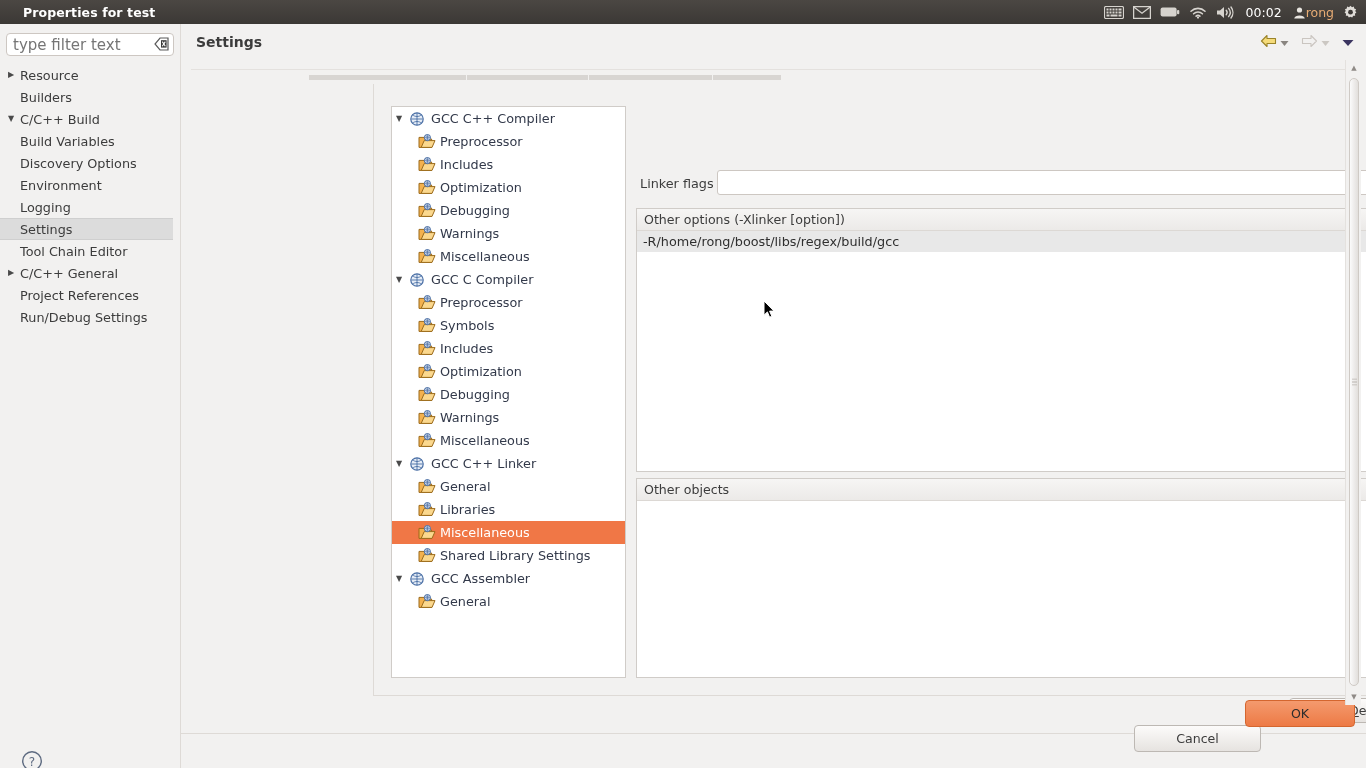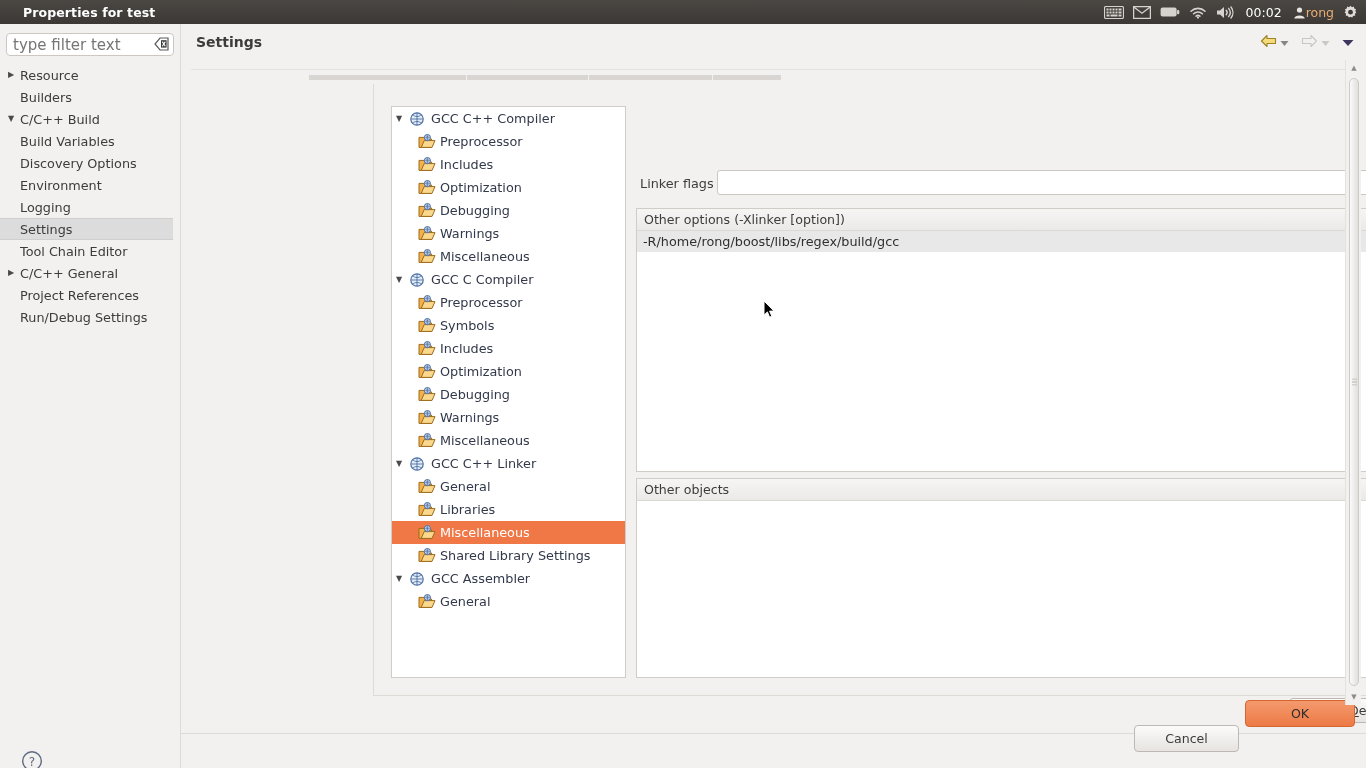--- a/index.html
+++ b/index.html
@@ -141,21 +141,21 @@
     background: linear-gradient(to bottom,#fcfbfa 0%,#e6e3e0 100%);
     border: 1px solid #bdb8b3; border-radius: 4px;
     display: flex; align-items: center; justify-content: center;
     cursor: default;
   }
   .btn.primary {
     background: linear-gradient(to bottom,#f49a6e 0%,#ed7a45 100%);
     border: 1px solid #d4662f; color: #2d2d2d;
   }
   .btn-restore { position: absolute; left: 1108px; top: 674px; width: 125px; height: 25px; }
-  .btn-cancel  { position: absolute; left: 1134px; top: 725px; width: 105px; height: 27px; }
+  .btn-cancel  { position: absolute; left: 1134px; top: 725px; width: 127px; height: 27px; }
   .btn-ok      { position: absolute; left: 1245px; top: 725px; width: 110px; height: 27px; }
   .mn { text-decoration: underline; }
 
   
   .vscroll {
     position: absolute; left: 1345px; top: 60px; width: 16px; height: 645px;
     background: #f2f1f0; border-left: 1px solid #e4e1de;
   }
   .vs-arrow {
     position: absolute; left: 1px; width: 14px; height: 16px;

